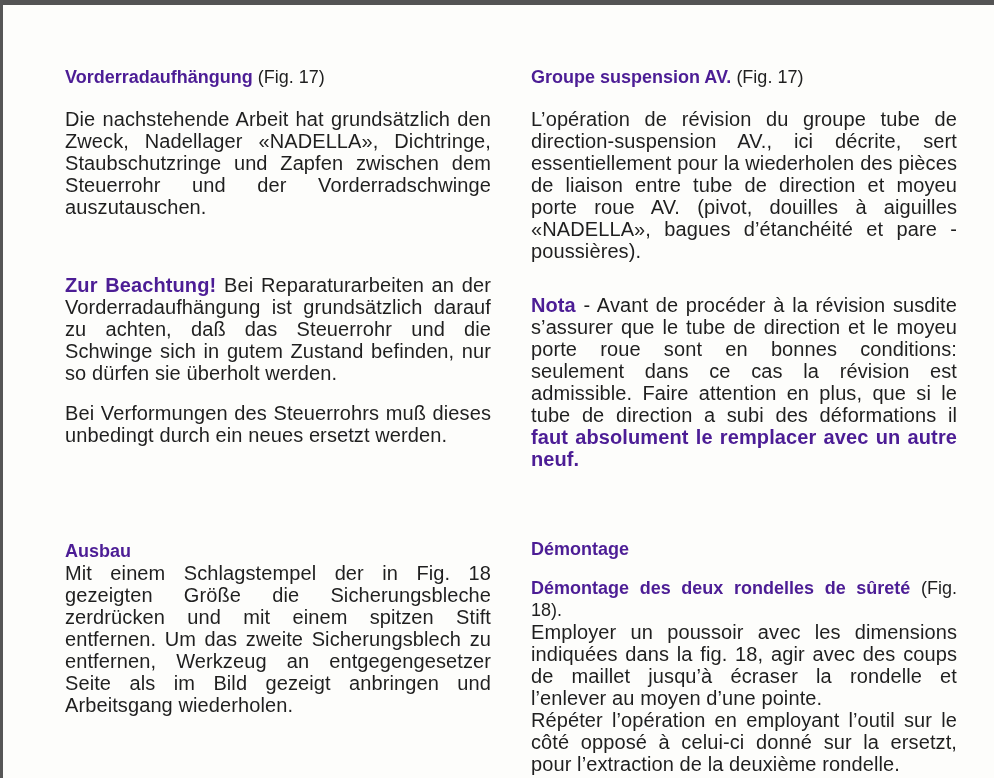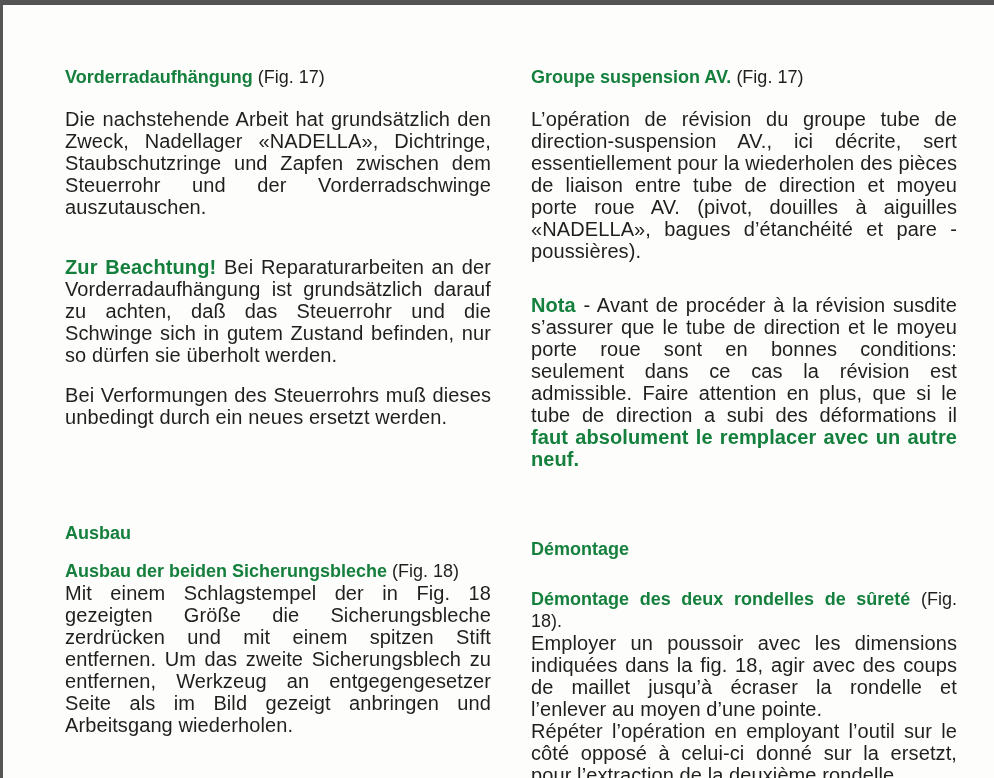--- a/index.html
+++ b/index.html
@@ -26,58 +26,57 @@
     width: 892px;
     display: flex;
     gap: 40px;
   }
   .col { width: 426px; }
   .doc-heading {
     font-size: 18px;
     line-height: 22px;
     font-weight: normal;
   }
-  .doc-heading .b, b { font-weight: bold; color: #15803d; }
+  .doc-heading .b, b { font-weight: bold; color: #4c1d95; }
   p.body-text {
     font-size: 20px;
     line-height: 22px;
     text-align: justify;
     letter-spacing: 0.1px;
   }
   
   .de-intro     { margin-top: 20px; }
-  .de-note      { margin-top: 38px; }
+  .de-note      { margin-top: 56px; }
   .de-deform    { margin-top: 18px; }
   .de-section   { margin-top: 94px; }
   .de-subhead   { margin-top: 16px; }
   .fr-intro     { margin-top: 20px; }
   .fr-note      { margin-top: 32px; }
   .fr-section   { margin-top: 68px; }
-  .fr-subhead   { margin-top: 28px; text-align: justify; }
+  .fr-subhead   { margin-top: 17px; text-align: justify; }
 </style>
 </head>
 <body>
 
 <div class="top-edge"></div>
 <div class="left-edge"></div>
 
 <div class="page-content">
 
   <div class="col">
     <h2 class="doc-heading"><span class="b">Vorderradaufhängung</span><span> (Fig. 17)</span></h2>
 
     <p class="body-text de-intro"><span>Die nachstehende Arbeit hat grundsätzlich den Zweck, Nadellager «NADELLA», Dichtringe, Staubschutzringe und Zapfen zwischen dem Steuerrohr und der Vorderradschwinge auszutauschen.</span></p>
 
     <p class="body-text de-note"><b>Zur Beachtung!</b><span> Bei Reparaturarbeiten an der Vorderradaufhängung ist grundsätzlich darauf zu achten, daß das Steuerrohr und die Schwinge sich in gutem Zustand befinden, nur so dürfen sie überholt werden.</span></p>
 
     <p class="body-text de-deform"><span>Bei Verformungen des Steuerrohrs muß dieses unbedingt durch ein neues ersetzt werden.</span></p>
 
     <h2 class="doc-heading de-section"><span class="b">Ausbau</span></h2>
 
-    <h3 class="doc-heading de-subhead"><span class="b">Ausbau der beiden Sicherungsbleche</span><span> (Fig. 18)</span></h3>
 
     <p class="body-text"><span>Mit einem Schlagstempel der in Fig. 18 gezeigten Größe die Sicherungsbleche zerdrücken und mit einem spitzen Stift entfernen. Um das zweite Sicherungsblech zu entfernen, Werkzeug an entgegengesetzer Seite als im Bild gezeigt anbringen und Arbeitsgang wiederholen.</span></p>
   </div>
 
   <div class="col">
     <h2 class="doc-heading"><span class="b">Groupe suspension AV.</span><span> (Fig. 17)</span></h2>
 
     <p class="body-text fr-intro"><span>L’opération de révision du groupe tube de direction-suspension AV., ici décrite, sert essentiellement pour la wiederholen des pièces de liaison entre tube de direction et moyeu porte roue AV. (pivot, douilles à aiguilles «NADELLA», bagues d’étanchéité et pare - poussières).</span></p>
 
     <p class="body-text fr-note"><b>Nota</b><span> - Avant de procéder à la révision susdite s’assurer que le tube de direction et le moyeu porte roue sont en bonnes conditions: seulement dans ce cas la révision est admissible. Faire attention en plus, que si le tube de direction a subi des déformations il </span><b>faut absolument le remplacer avec un autre neuf.</b></p>

